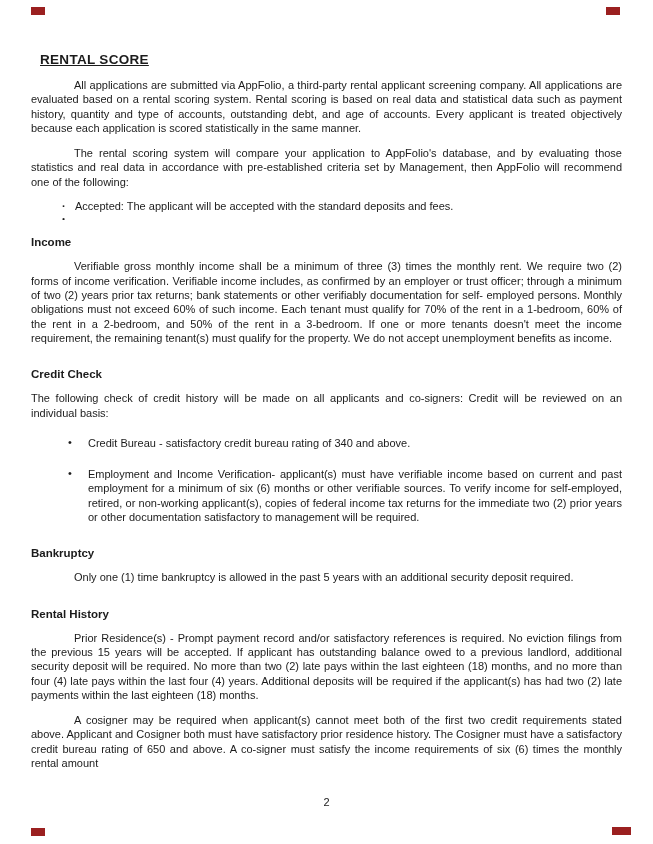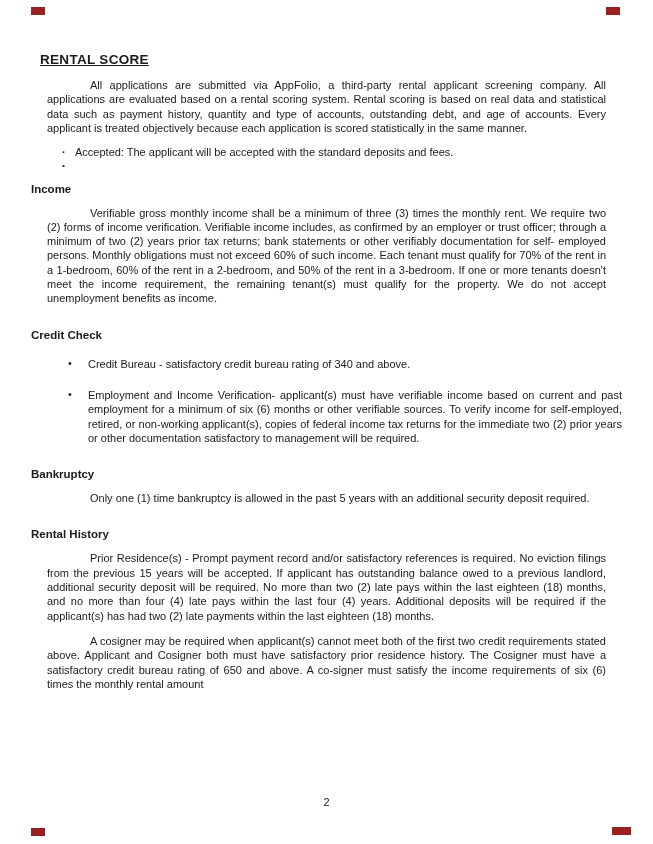--- a/index.html
+++ b/index.html
@@ -34,21 +34,21 @@
   }
   h2.section-heading {
     font-size: 11.5px;
     font-weight: bold;
     margin: 23px 0 9px 0;
   }
   p.para {
     font-size: 11px;
     line-height: 14.3px;
     text-align: justify;
-    margin: 11px 16px;
+    margin: 11px 0;
   }
   p.indent { text-indent: 43px; }
   ul.outcome-list {
     list-style: none;
     margin: 2px 0 0 31px;
     padding: 0;
   }
   ul.outcome-list li {
     position: relative;
     font-size: 11px;
@@ -98,38 +98,40 @@
   <div class="corner-mark tr"></div>
   <div class="corner-mark bl"></div>
   <div class="corner-mark br"></div>
 
   <div class="content">
 
     <h1 class="title">RENTAL SCORE</h1>
 
     <p class="para indent">All applications are submitted via AppFolio, a third-party rental applicant screening company. All applications are evaluated based on a rental scoring system. Rental scoring is based on real data and statistical data such as payment history, quantity and type of accounts, outstanding debt, and age of accounts. Every applicant is treated objectively because each application is scored statistically in the same manner.</p>
 
+    <p class="para indent">The rental scoring system will compare your application to AppFolio's database, and by evaluating those statistics and real data in accordance with pre-established criteria set by Management, then AppFolio will recommend one of the following:</p>
 
     <ul class="outcome-list">
       <li>
         <span class="marker">·</span>
         <span>Accepted: The applicant will be accepted with the standard deposits and fees.</span>
       </li>
       <li>
         <span class="marker">·</span>
       </li>
       <li>
         <span class="marker">·</span>
       </li>
     </ul>
 
     <h2 class="section-heading">Income</h2>
     <p class="para indent">Verifiable gross monthly income shall be a minimum of three (3) times the monthly rent. We require two (2) forms of income verification. Verifiable income includes, as confirmed by an employer or trust officer; through a minimum of two (2) years prior tax returns; bank statements or other verifiably documentation for self- employed persons. Monthly obligations must not exceed 60% of such income. Each tenant must qualify for 70% of the rent in a 1-bedroom, 60% of the rent in a 2-bedroom, and 50% of the rent in a 3-bedroom. If one or more tenants doesn't meet the income requirement, the remaining tenant(s) must qualify for the property. We do not accept unemployment benefits as income.</p>
 
     <h2 class="section-heading">Credit Check</h2>
+    <p class="para">The following check of credit history will be made on all applicants and co-signers: Credit will be reviewed on an individual basis:</p>
 
     <ul class="cc-list">
       <li>
         <span class="marker">•</span>
         <span>Credit Bureau - satisfactory credit bureau rating of 340 and above.</span>
       </li>
       <li>
         <span class="marker">•</span>
         <span>Employment and Income Verification- applicant(s) must have verifiable income based on current and past employment for a minimum of six (6) months or other verifiable sources. To verify income for self-employed, retired, or non-working applicant(s), copies of federal income tax returns for the immediate two (2) prior years or other documentation satisfactory to management will be required.</span>
       </li>

